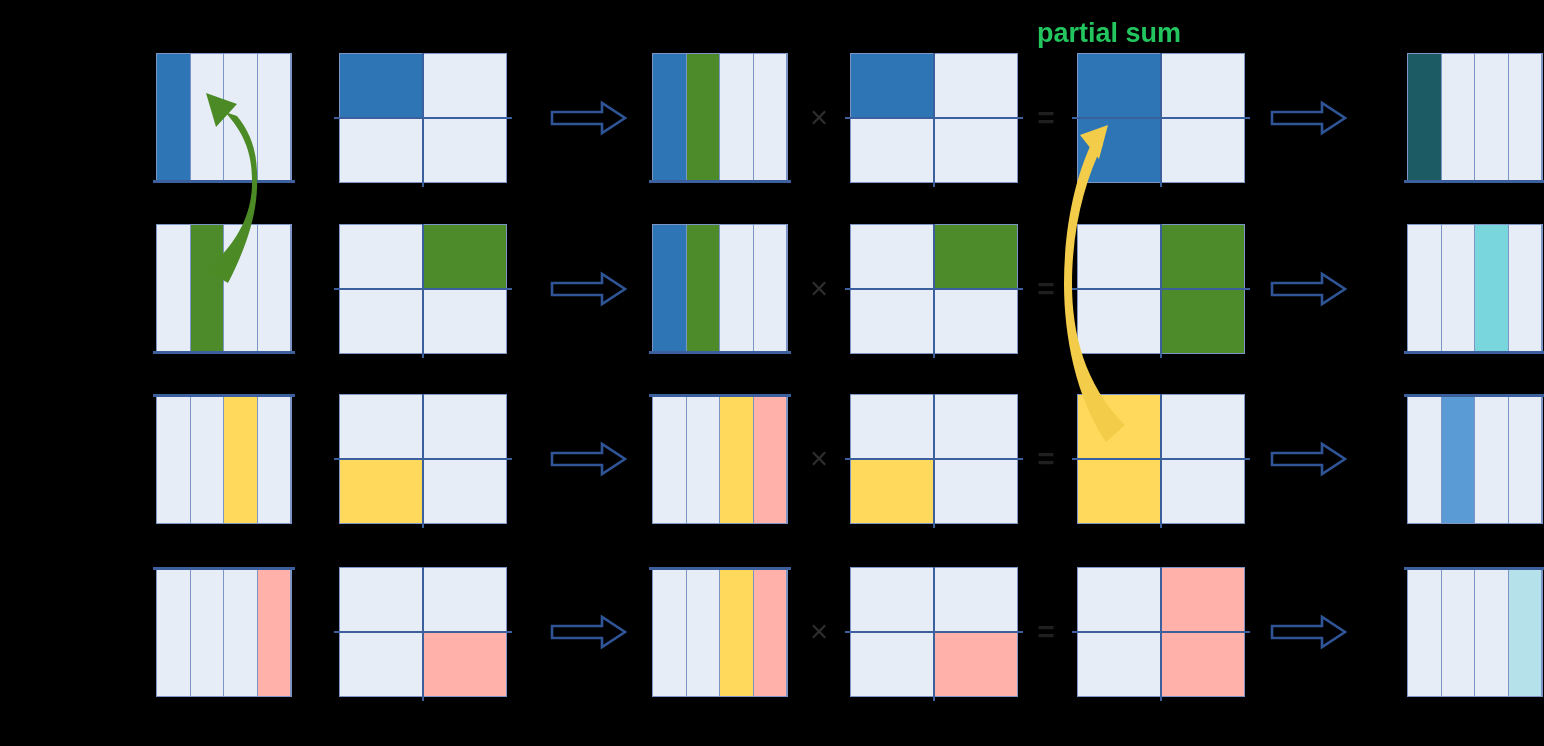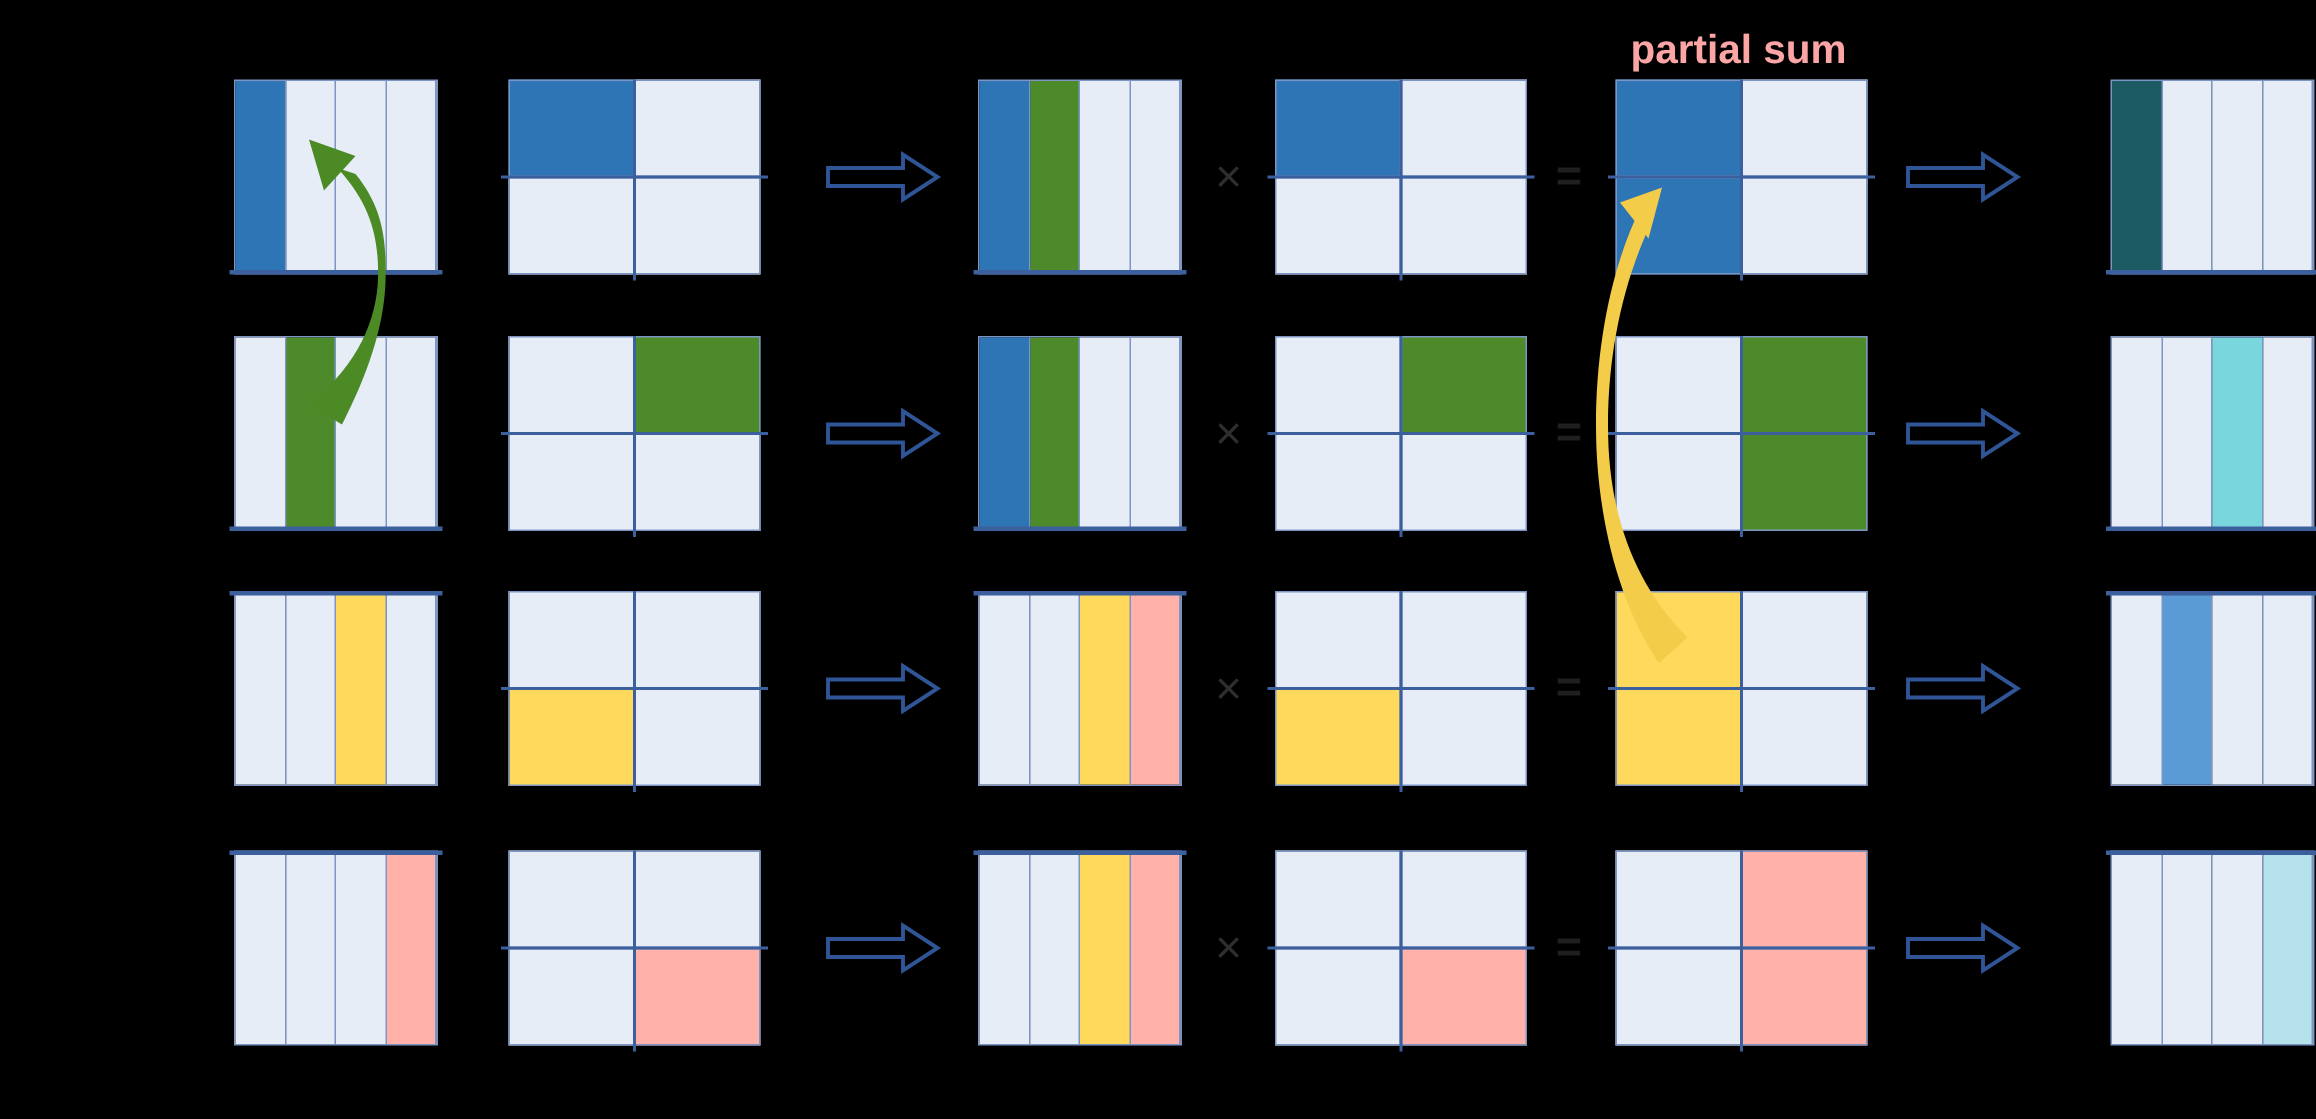--- a/index.html
+++ b/index.html
@@ -21,21 +21,21 @@
   .op-x{font-size:31px;font-weight:400;}
   .op-eq{font-size:30px;font-weight:700;}
   .diagram-label{position:absolute;font-size:27px;font-weight:600;letter-spacing:0px;z-index:4;}
   .block-arrow{position:absolute;z-index:2;}
   #overlay{position:absolute;left:0;top:0;z-index:10;pointer-events:none;}
 </style>
 </head>
 <body style="background: rgb(0, 0, 0);">
 
 <div id="canvas">
-  <div class="diagram-label" style="left: 1087px; top: 18px; color: #fca5a5;">partial sum</div>
+  <div class="diagram-label" style="left: 1037px; top: 18px; color: #22c55e;">partial sum</div>
 
   <svg id="overlay" width="1544" height="746" viewBox="0 0 1544 746">
     <g>
       <path id="greenRibbon" d="M 206 270 C 240 242, 251 212, 252 186 C 253 152, 243 132, 225 112
                L 237 116 C 255 138, 258 160, 257 188 C 256 218, 245 250, 228 283 Z" fill="#4c8a26"></path>
       <polygon id="greenHead" points="206,93 237,104 216,127" fill="#4c8a26"></polygon>
     </g>
     <g>
       <path id="yellowRibbon" d="M 1106 442 C 1076 398, 1064 336, 1064 284 C 1064 228, 1075 176, 1094 138
                L 1103 144 C 1085 180, 1072 228, 1072 284 C 1072 332, 1084 384, 1125 425 Z" fill="#f3cc49"></path>

